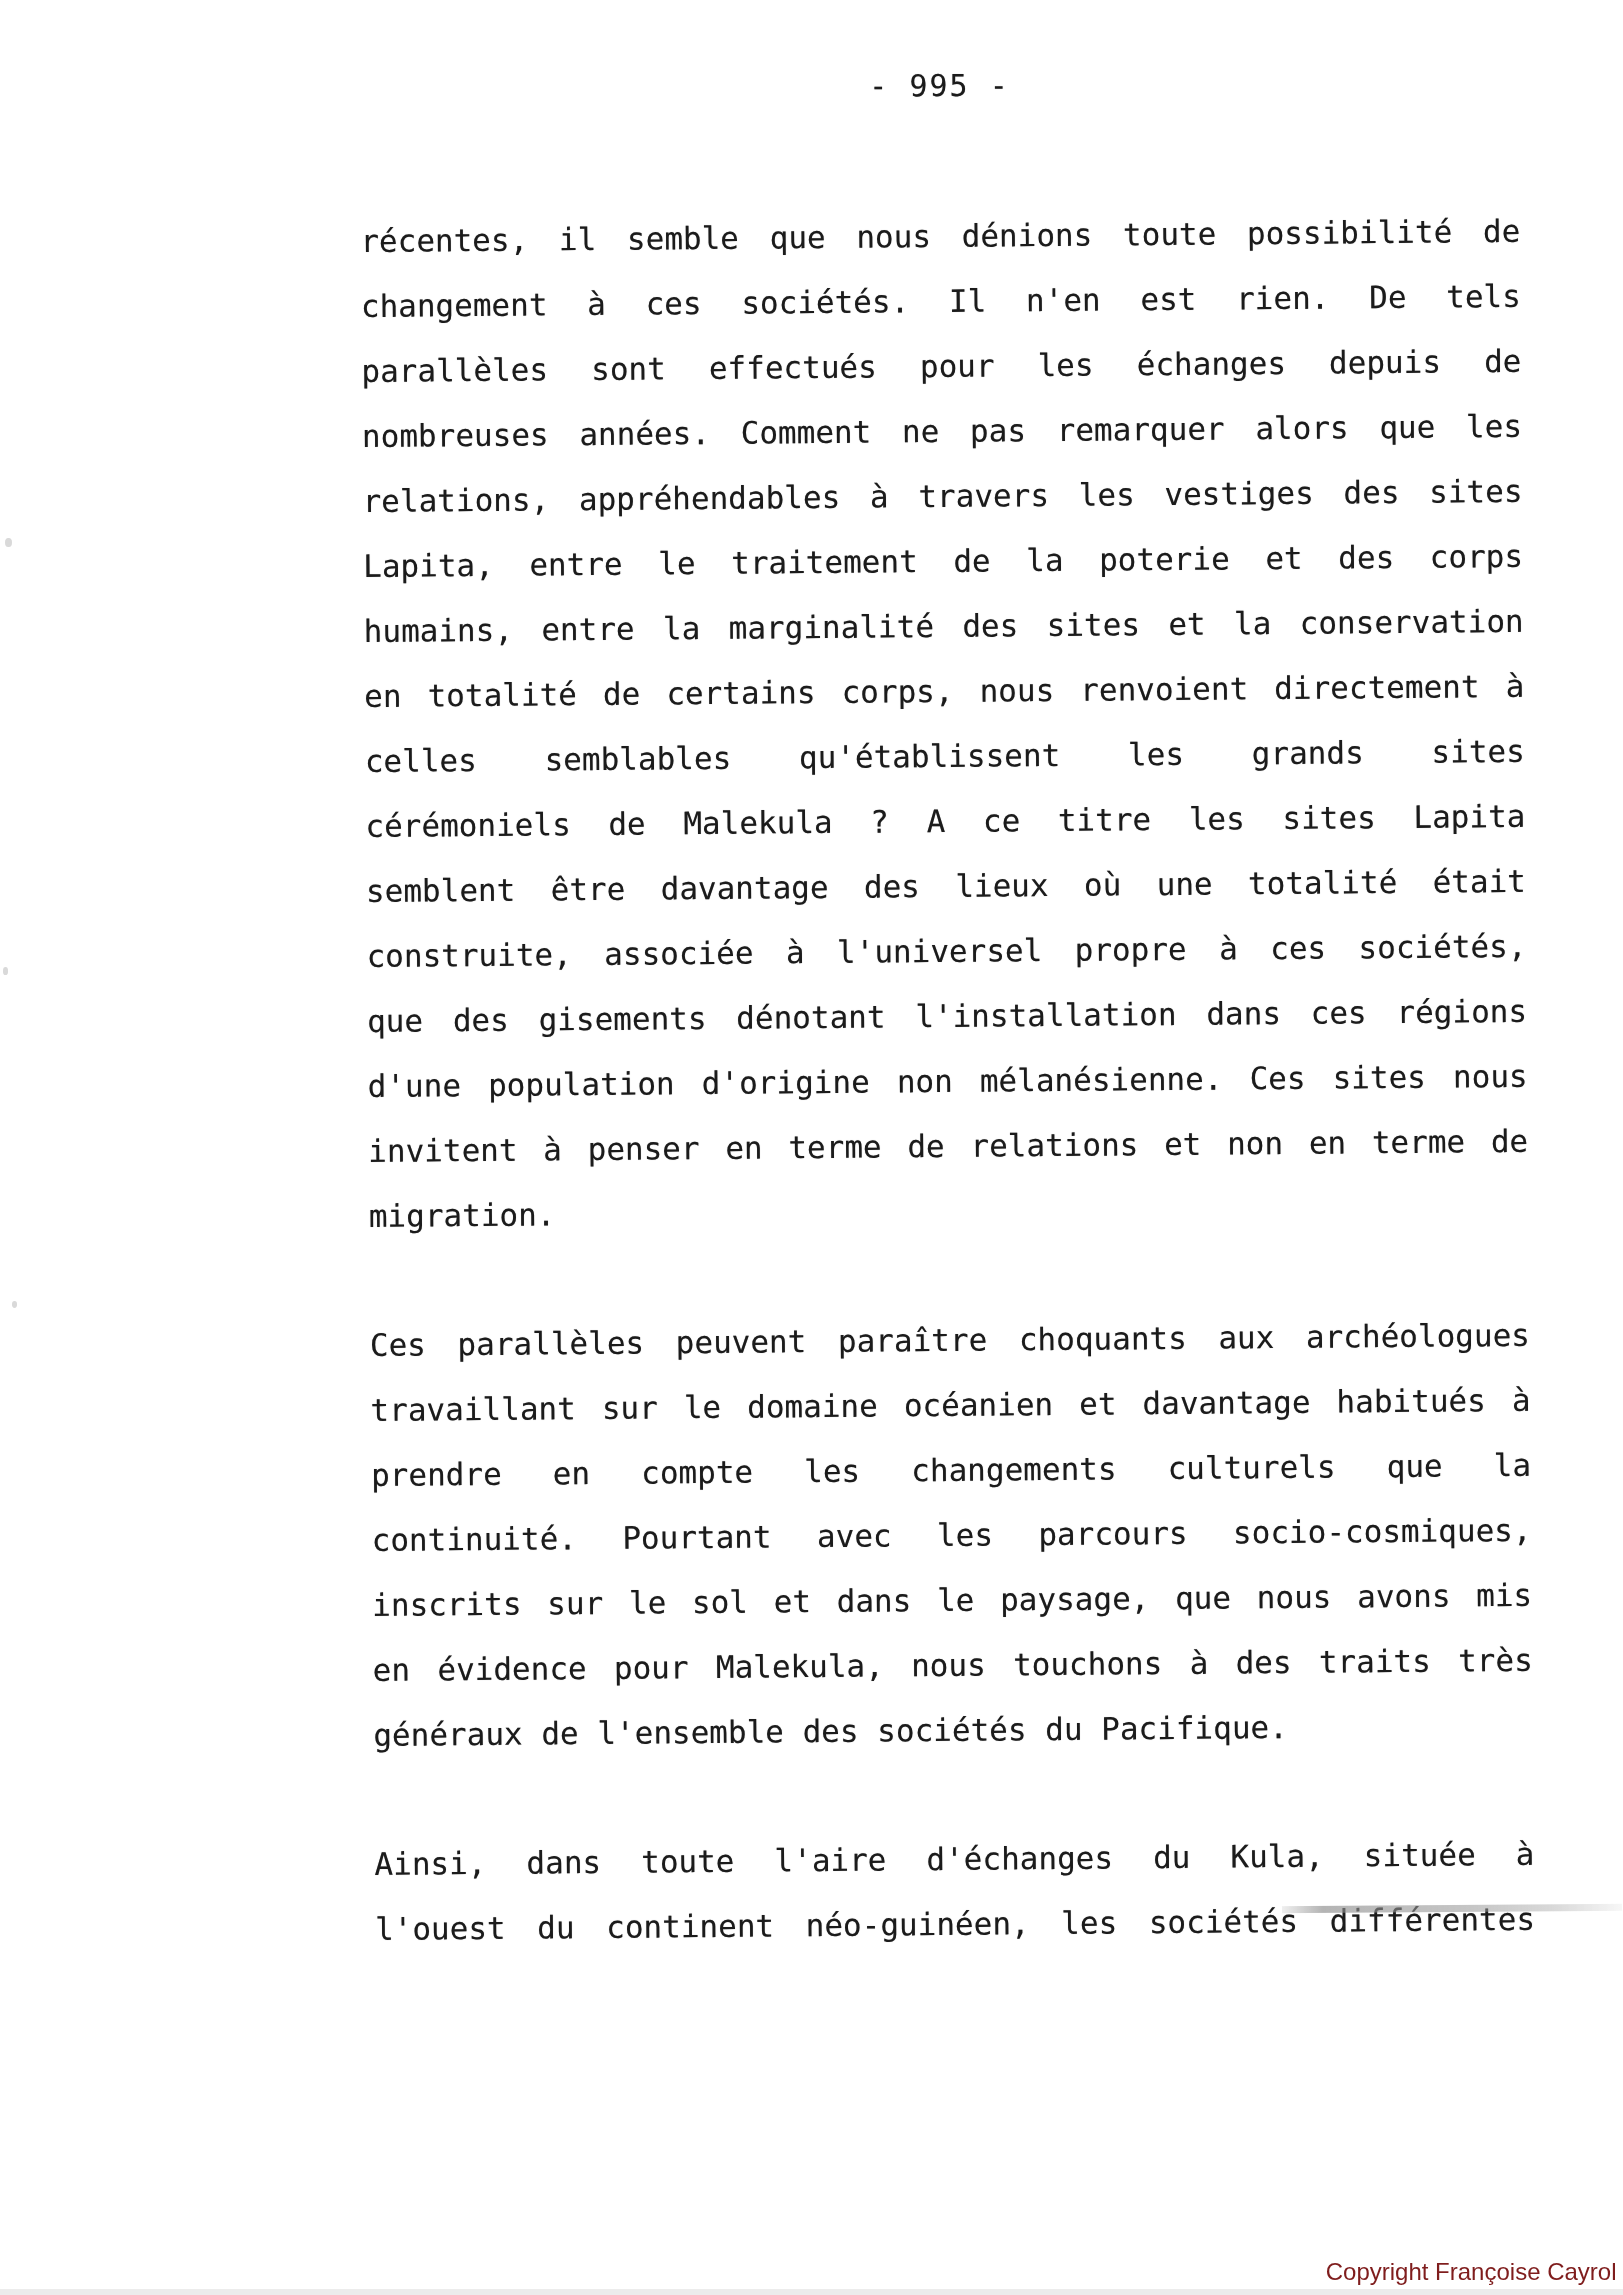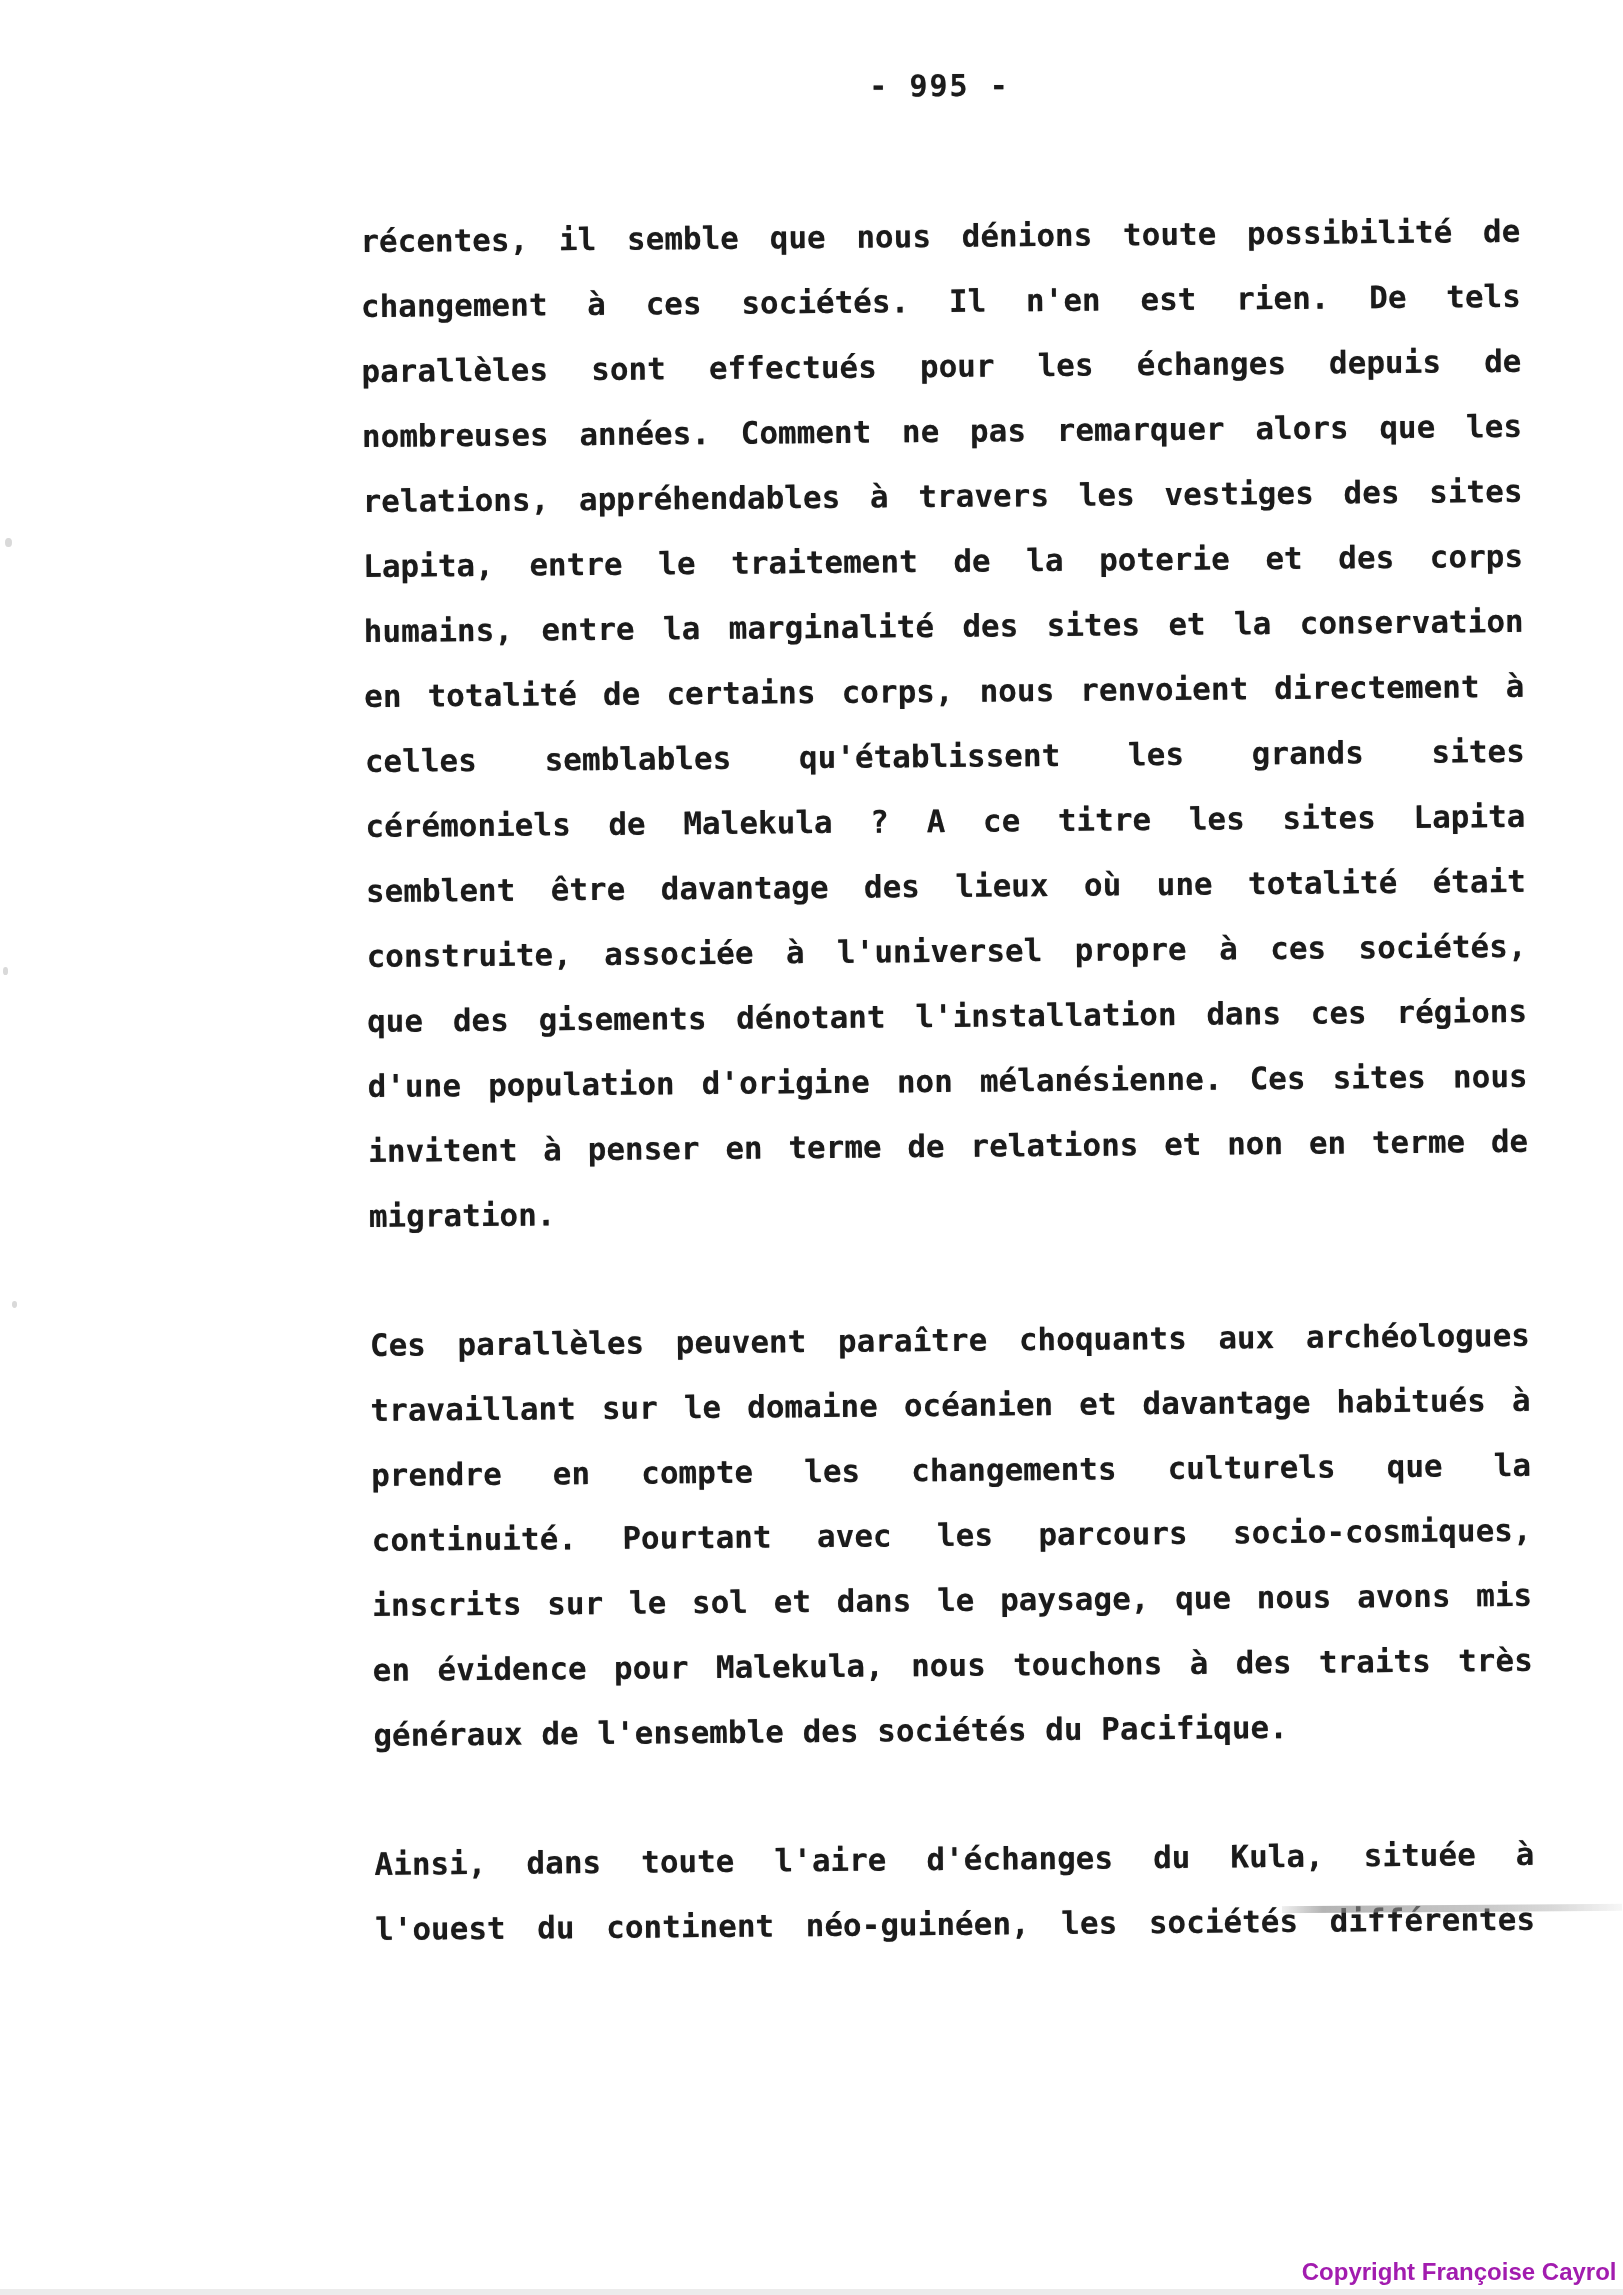--- a/index.html
+++ b/index.html
@@ -8,21 +8,20 @@
     background: #ffffff;
   }
   .page {
     position: relative;
     width: 1623px;
     height: 2295px;
     background: #ffffff;
     overflow: hidden;
     font-family: "DejaVu Sans Mono", monospace;
     color: #1b1b1b;
-    font-weight: bold;
   }
   .page-number {
     position: absolute;
     left: 360px;
     width: 1159px;
     top: 68px;
     text-align: center;
     font-size: 30px;
     letter-spacing: 2px;
     transform: rotate(-0.3deg);
@@ -76,21 +75,21 @@
   }
   .speck-1 { left: 5.2px;  top: 538px;  width: 6.5px; height: 9.2px; }
   .speck-2 { left: 2.6px;  top: 967px; width: 5.9px;  height: 7.9px; }
   .speck-3 { left: 11.8px; top: 1301px; width: 5.2px;  height: 6.5px; }
   .footer-copyright {
     position: absolute;
     right: 6.5px;
     bottom: 9.2px;
     font-family: "Liberation Sans", sans-serif;
     font-size: 24px;
-    color: #a21caf;
+    color: #7f1d1d;
   }
   .footer-bar {
     position: absolute;
     left: 0;
     bottom: 0;
     width: 1623px;
     height: 5.9px;
     background: #ececec;
   }
 </style>

